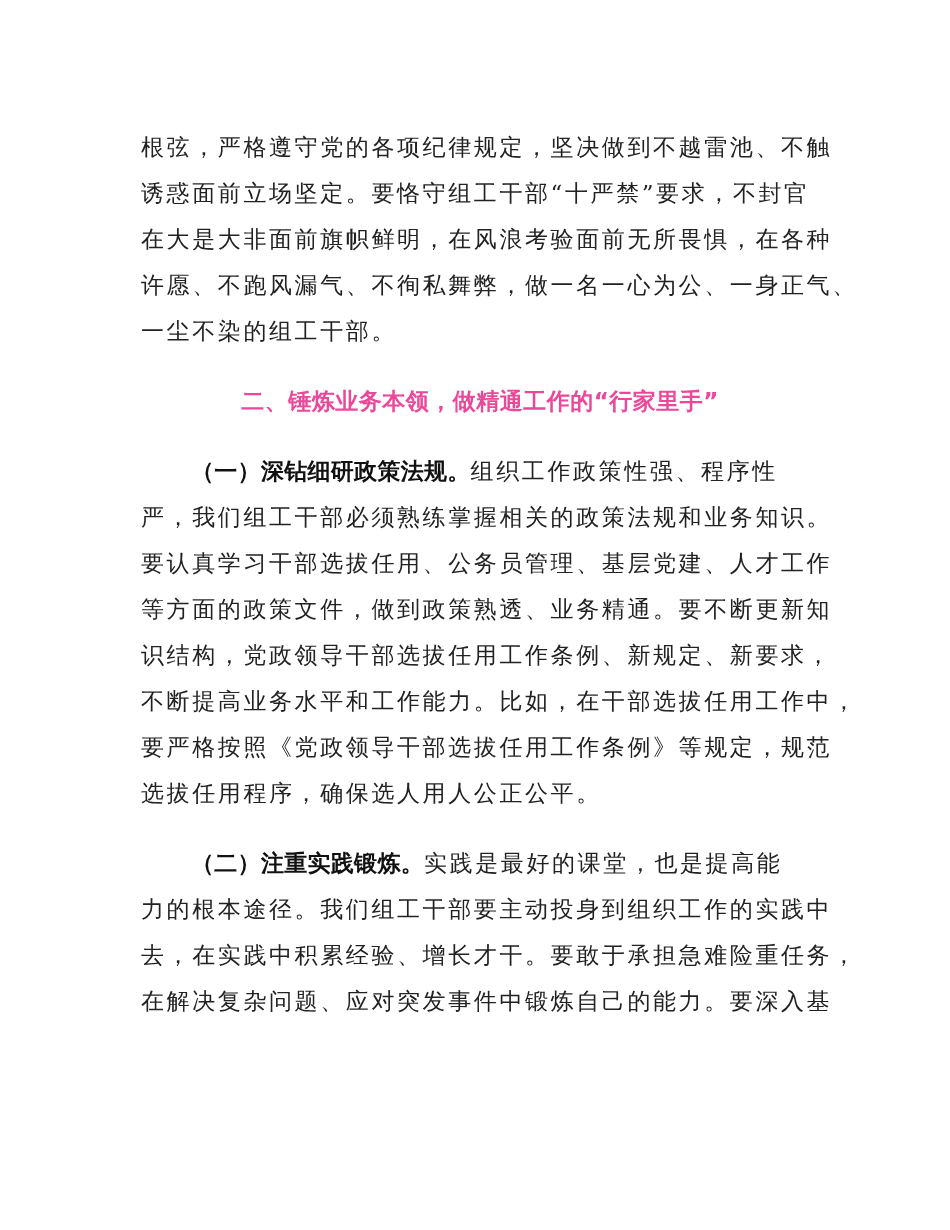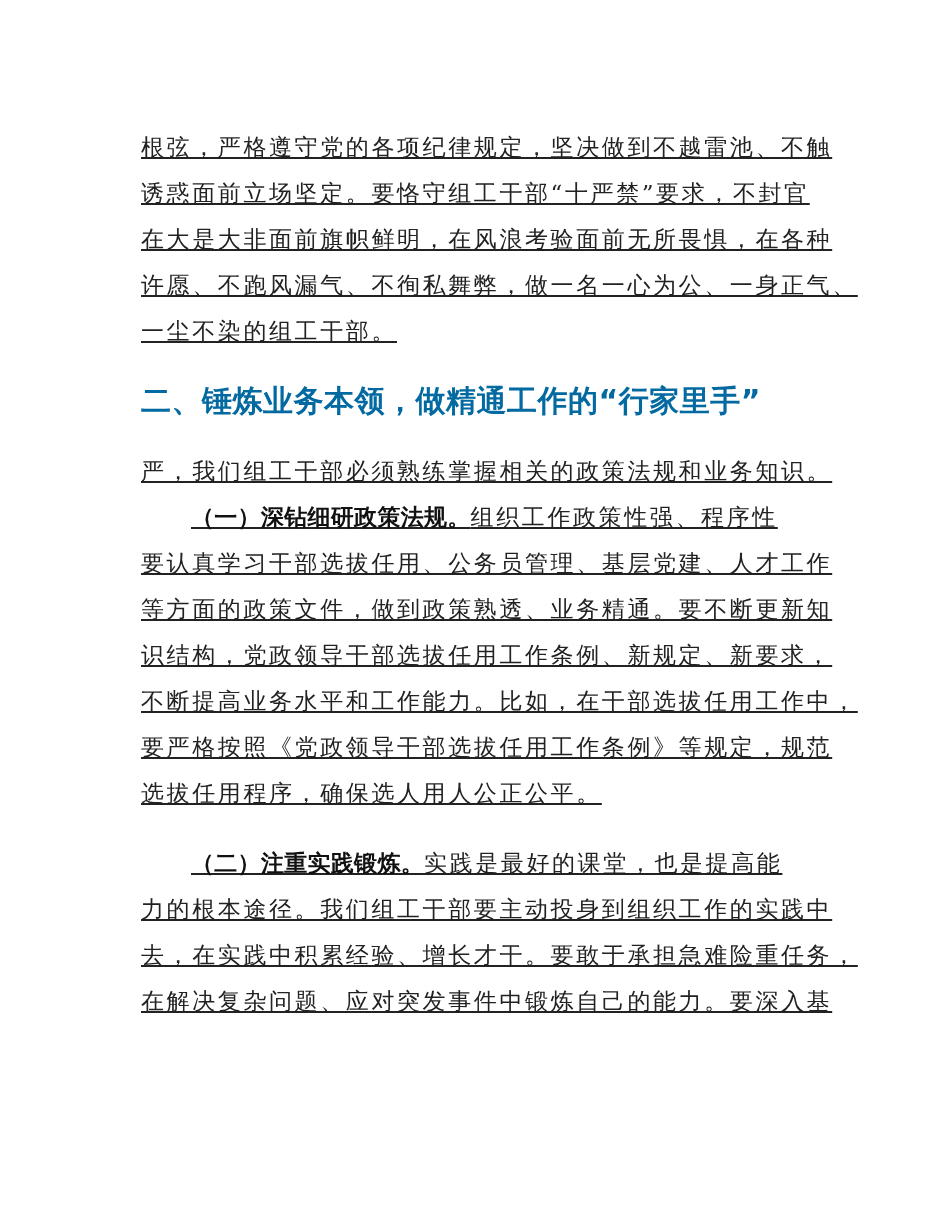--- a/index.html
+++ b/index.html
@@ -22,36 +22,35 @@
     }
     .body-line {
       font-family: "DejaVu Serif", "Liberation Serif", serif;
       font-size: 23px;
       line-height: 46px;
       height: 46px;
       letter-spacing: 2.6px;
       white-space: nowrap;
       color: #222222;
       margin: 0;
-      text-decoration: underline;
     }
     .para {
       margin: 0;
     }
     .gap {
       height: 24px;
     }
     .section-heading {
       font-family: "DejaVu Sans", "Liberation Sans", sans-serif;
-      font-size: 30px;
+      font-size: 23px;
       line-height: 46px;
       height: 46px;
-      text-align: left;
+      text-align: center;
       letter-spacing: 0.5px;
-      color: #0369a1;
+      color: #ec4899;
       white-space: nowrap;
       margin: 0;
       padding-right: 12px;
     }
     .indent {
       padding-left: 50px;
     }
     .sub-heading {
       font-family: "DejaVu Sans", "Liberation Sans", sans-serif;
       font-weight: bold;
@@ -72,22 +71,22 @@
     <p class="body-line">一尘不染的组工干部。</p>
   </div>
 
   <div class="gap"></div>
 
   <h2 class="section-heading">二、锤炼业务本领，做精通工作的“行家里手”</h2>
 
   <div class="gap"></div>
 
   <div class="para">
+    <p class="body-line indent"><span class="sub-heading">（一）深钻细研政策法规。</span><span>组织工作政策性强、程序性</span></p>
     <p class="body-line">严，我们组工干部必须熟练掌握相关的政策法规和业务知识。</p>
-    <p class="body-line indent"><span class="sub-heading">（一）深钻细研政策法规。</span><span>组织工作政策性强、程序性</span></p>
     <p class="body-line">要认真学习干部选拔任用、公务员管理、基层党建、人才工作</p>
     <p class="body-line">等方面的政策文件，做到政策熟透、业务精通。要不断更新知</p>
     <p class="body-line">识结构，党政领导干部选拔任用工作条例、新规定、新要求，</p>
     <p class="body-line">不断提高业务水平和工作能力。比如，在干部选拔任用工作中，</p>
     <p class="body-line">要严格按照《党政领导干部选拔任用工作条例》等规定，规范</p>
     <p class="body-line">选拔任用程序，确保选人用人公正公平。</p>
   </div>
 
   <div class="gap"></div>
 

